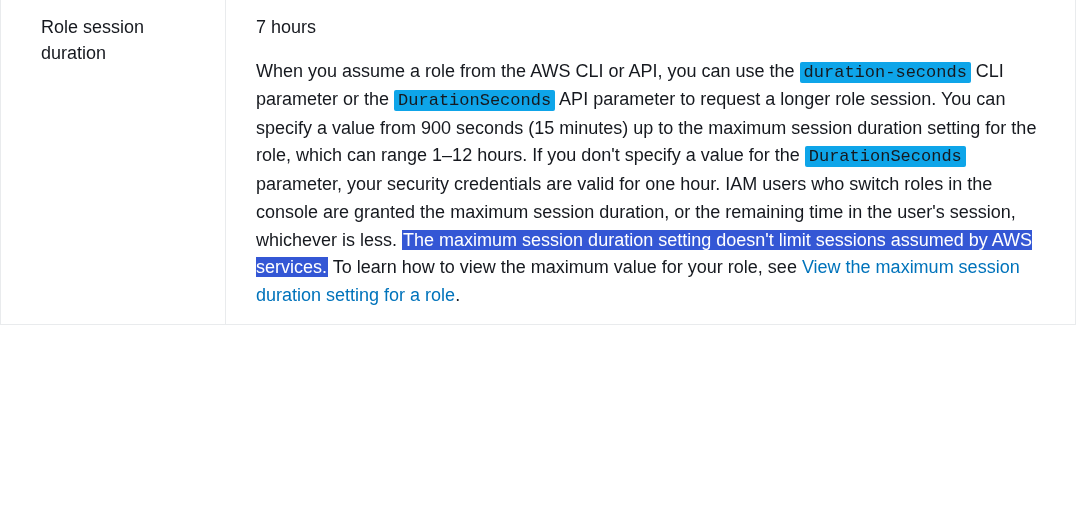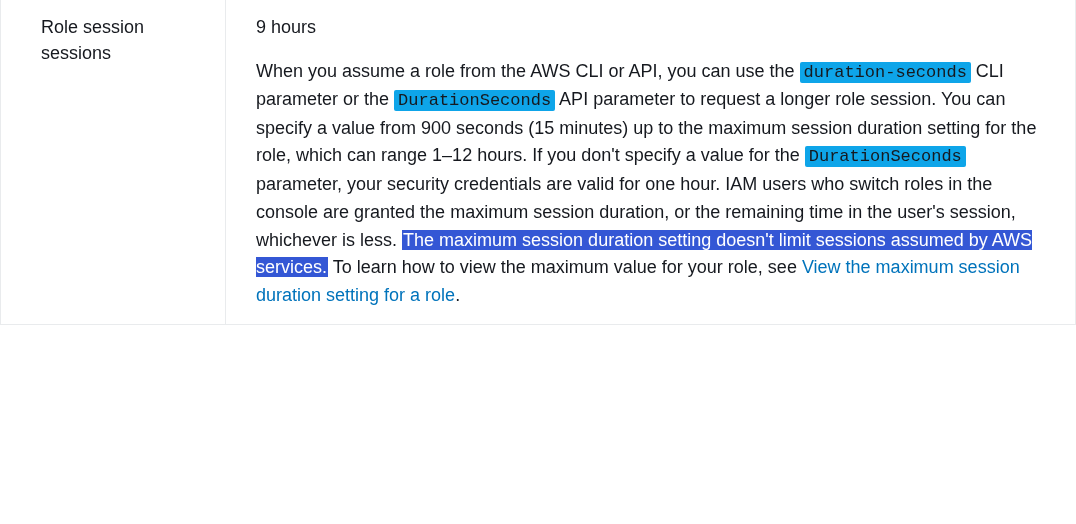--- a/index.html
+++ b/index.html
@@ -55,21 +55,21 @@
     a {
       color: #0073bb;
       text-decoration: none;
     }
   </style>
 </head>
 <body>
 
 <div class="table-row">
   <div class="label-cell">
-    <span>Role session sessions</span>
+    <span>Role session duration</span>
   </div>
   <div class="content-cell">
-    <div class="value-text">9 hours</div>
+    <div class="value-text">7 hours</div>
     <p>
       <span>When you assume a role from the AWS CLI or API, you can use the </span><code>duration-seconds</code><span> CLI parameter or the </span><code>DurationSeconds</code><span> API parameter to request a longer role session. You can specify a value from 900 seconds (15 minutes) up to the maximum session duration setting for the role, which can range 1–12 hours. If you don't specify a value for the </span><code>DurationSeconds</code><span> parameter, your security credentials are valid for one hour. IAM users who switch roles in the console are granted the maximum session duration, or the remaining time in the user's session, whichever is less. </span><span class="highlight">The maximum session duration setting doesn't limit sessions assumed by AWS services.</span><span> To learn how to view the maximum value for your role, see </span><a href="#">View the maximum session duration setting for a role</a><span>.</span>
     </p>
   </div>
 </div>
 
 </body></html>

